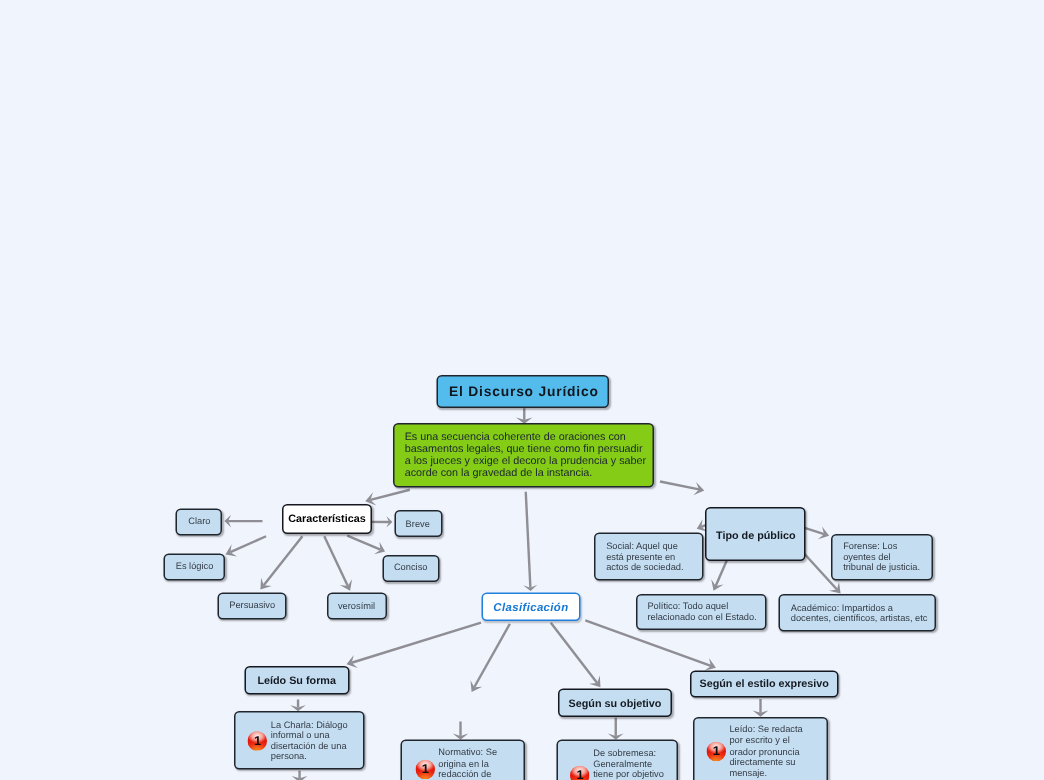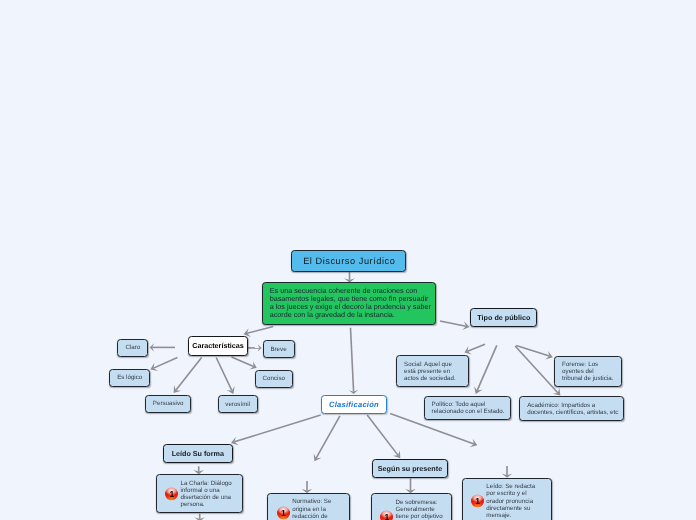--- a/index.html
+++ b/index.html
@@ -4,23 +4,23 @@
 <style>
   html,body{margin:0;padding:0;}
   body{width:696px;height:520px;overflow:hidden;background:#f0f4fd;
        font-family:"Liberation Sans",sans-serif;-webkit-font-smoothing:antialiased;text-rendering:geometricPrecision;}
   #canvas{position:relative;width:696px;height:520px;background:#f0f4fd;}
   svg.links{position:absolute;left:0;top:0;width:696px;height:520px;pointer-events:none;}
   .node{position:absolute;box-sizing:border-box;border-radius:3.5px;
         display:flex;align-items:center;justify-content:center;overflow:hidden;}
   .node .txt{display:block;white-space:pre;}
   .n-title{background:#54bcec;border:1.6px solid #20262e;color:#10161d;
-           font-weight:normal;font-size:9.2px;letter-spacing:.55px;text-indent:.8px;
+           font-weight:bold;font-size:9.2px;letter-spacing:.55px;text-indent:.8px;
            box-shadow:0.8px 1px 1.2px rgba(0,0,0,.30);}
-  .n-desc{background:#22c55e;border:1.6px solid #20262e;color:#1b2430;
+  .n-desc{background:#84cc16;border:1.6px solid #20262e;color:#1b2430;
           font-size:7.2px;line-height:7.9px;text-align:left;padding:0 0 1.8px 6.6px;
           justify-content:flex-start;box-shadow:0.8px 1px 1.2px rgba(0,0,0,.30);}
   .n-white{background:#fff;border:1.7px solid #15191f;color:#000;
            font-weight:bold;font-size:7.2px;box-shadow:0.8px 1px 1.2px rgba(0,0,0,.30);}
   .n-leaf{background:#c5ddf0;border:1.5px solid #20262e;color:#333c47;
           font-size:6.2px;line-height:7px;text-align:center;
           box-shadow:0.8px 1px 1.2px rgba(0,0,0,.30);}
   .n-leaf.multi{text-align:left;justify-content:flex-start;padding:1.6px 0 0 7.1px;}
   .n-head{background:#c5ddf0;border:1.6px solid #15191f;color:#131a22;
           font-weight:bold;font-size:7.2px;box-shadow:0.8px 1px 1.2px rgba(0,0,0,.30);}
@@ -160,21 +160,21 @@
   </div>
   <div class="node n-leaf" style="left: 254.8px; top: 369.7px; width: 38px; height: 18.2px;">
     <span class="txt">Conciso</span>
   </div>
   <div class="node n-leaf" style="left: 145.3px; top: 394.5px; width: 45.7px; height: 18.3px;">
     <span class="txt">Persuasivo</span>
   </div>
   <div class="node n-leaf" style="left: 217.8px; top: 395px; width: 39.8px; height: 18px;">
     <span class="txt">verosímil</span>
   </div>
-  <div class="node n-head" style="left: 470.2px; top: 308px; width: 67.3px; height: 19px;">
+  <div class="node n-head" style="left: 470.2px; top: 338px; width: 67.3px; height: 36px;">
     <span class="txt">Tipo de público</span>
   </div>
   <div class="node n-leaf multi" style="left: 396px; top: 355px; width: 72.9px; height: 31.8px;">
     <span class="txt">Social: Aquel que
 está presente en
 actos de sociedad.</span>
   </div>
   <div class="node n-leaf multi" style="left: 554px; top: 355.5px; width: 68.3px; height: 31px;">
     <span class="txt">Forense: Los
 oyentes del
@@ -188,21 +188,24 @@
     <span class="txt">Académico: Impartidos a
 docentes, científicos, artistas, etc</span>
   </div>
   <div class="node n-sel" style="left: 321.1px; top: 394.6px; width: 65.5px; height: 19.7px;">
     <span class="txt">Clasificación</span>
   </div>
   <div class="node n-head" style="left: 163px; top: 444px; width: 69.6px; height: 19.2px;">
     <span class="txt">Leído Su forma</span>
   </div>
   <div class="node n-head" style="left: 371.7px; top: 458.5px; width: 76.6px; height: 19.1px;">
-    <span class="txt">Según su presente</span>
+    <span class="txt">Según su objetivo</span>
+  </div>
+  <div class="node n-head" style="left: 459.6px; top: 446.5px; width: 99.8px; height: 18.5px;">
+    <span class="txt">Según el estilo expresivo</span>
   </div>
   <div class="node n-num" style="left: 155.7px; top: 474.2px; width: 87.5px; height: 39.2px;">
     <span class="badge">1</span>
     <span class="txt">La Charla: Diálogo
 informal o una
 disertación de una
 persona.</span>
   </div>
   <div class="node n-num" style="left: 267.4px; top: 493.2px; width: 82.4px; height: 40.2px; align-items: flex-start;">
     <span class="badge">1</span>

